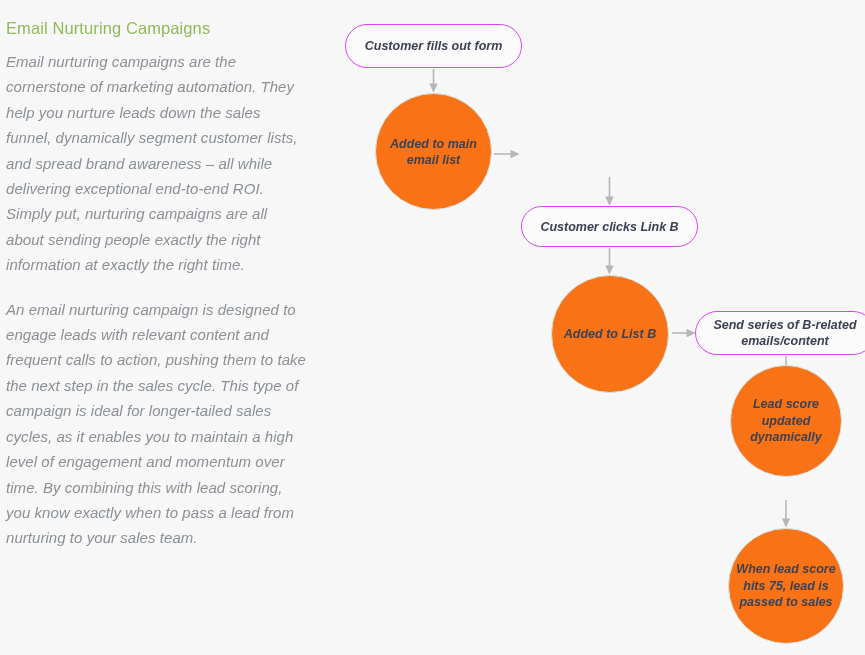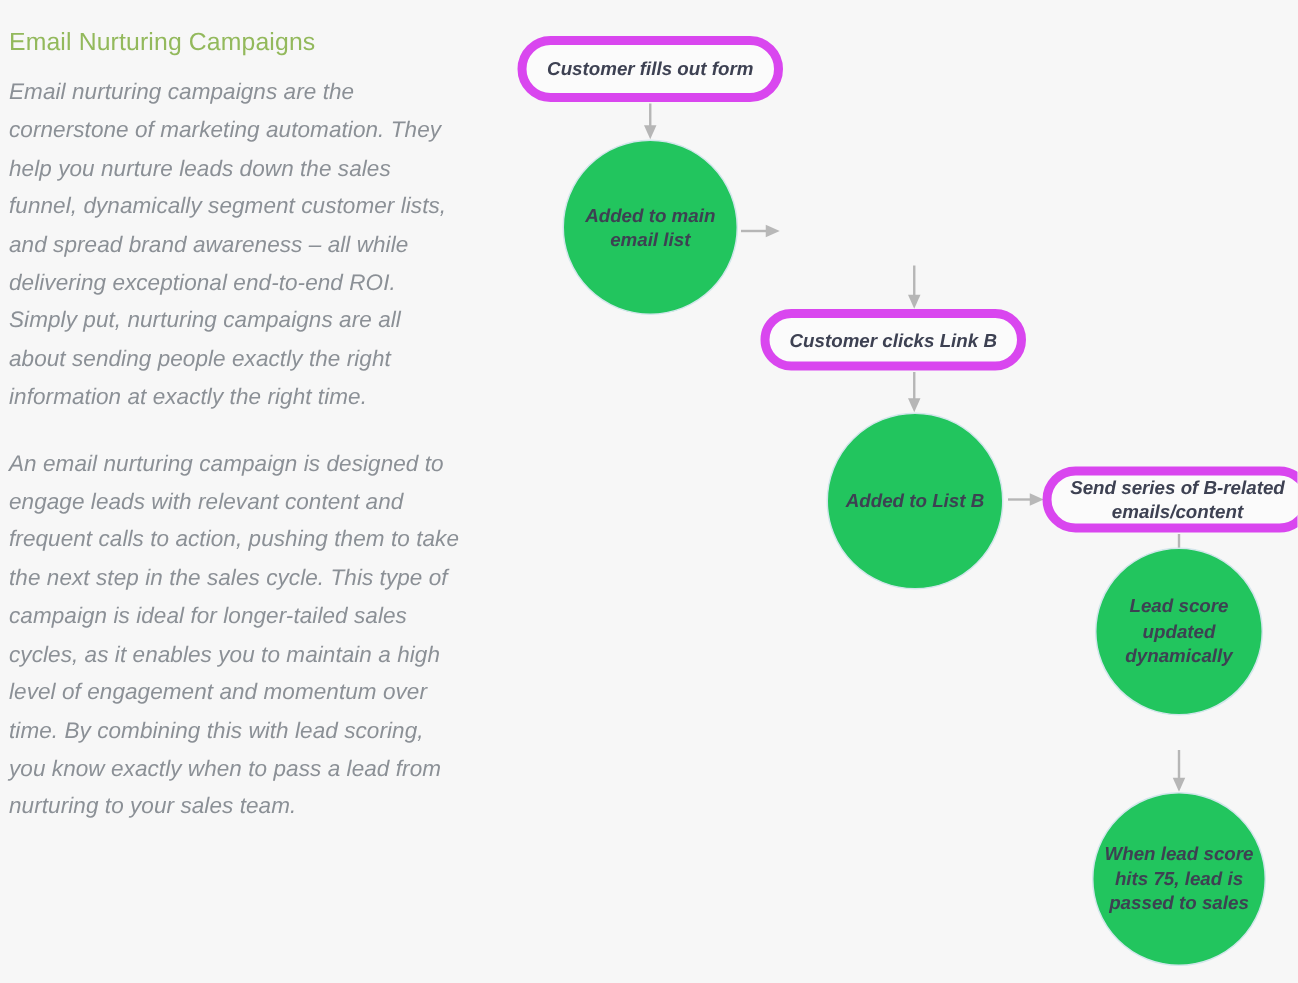--- a/index.html
+++ b/index.html
@@ -67,41 +67,41 @@
     text-align: center;
     box-sizing: border-box;
     font-family: "Liberation Sans", sans-serif;
     font-style: italic;
     font-weight: bold;
     color: #3d4152;
     line-height: 16px;
   }
   .node-rect {
     background: #fbfbfb;
-    border: 6px solid #d946ef;
+    border: 1px solid #d946ef;
     border-radius: 22px;
     font-size: 12.5px;
     padding: 0 10px;
   }
   .node-circle {
-    background: #22c55e;
+    background: #f97316;
     border: 1.4px solid #d2e6eb;
     border-radius: 50%;
     font-size: 12.5px;
   }
   .node-circle.small-text {
     font-size: 12.5px;
     line-height: 16.5px;
   }
 
   
   #n-form        { left: 15px;  top: 24px;  width: 177px; height: 44px; }
   #n-mainlist    { left: 45px;  top: 93px;  width: 117px; height: 117px; }
   #n-sendemail   { left: 191px; top: 132px; width: 177px; height: 44px; }
-  #n-clicklinkb  { left: 177px; top: 206px; width: 177px; height: 41px; }
+  #n-clicklinkb  { left: 191px; top: 206px; width: 177px; height: 41px; }
   #n-listb       { left: 221px; top: 275px; width: 118px; height: 118px; }
   #n-bseries     { left: 365px; top: 311px; width: 180px; height: 44px; }
   #n-leadscore   { left: 400px; top: 365px; width: 112px; height: 112px; text-align: center; }
   #n-hits75      { left: 398px; top: 528px; width: 116px; height: 116px; font-style: italic; }
 </style>
 </head>
 <body>
 
 <div id="article">
   <h1 id="article-title">Email Nurturing Campaigns</h1>

